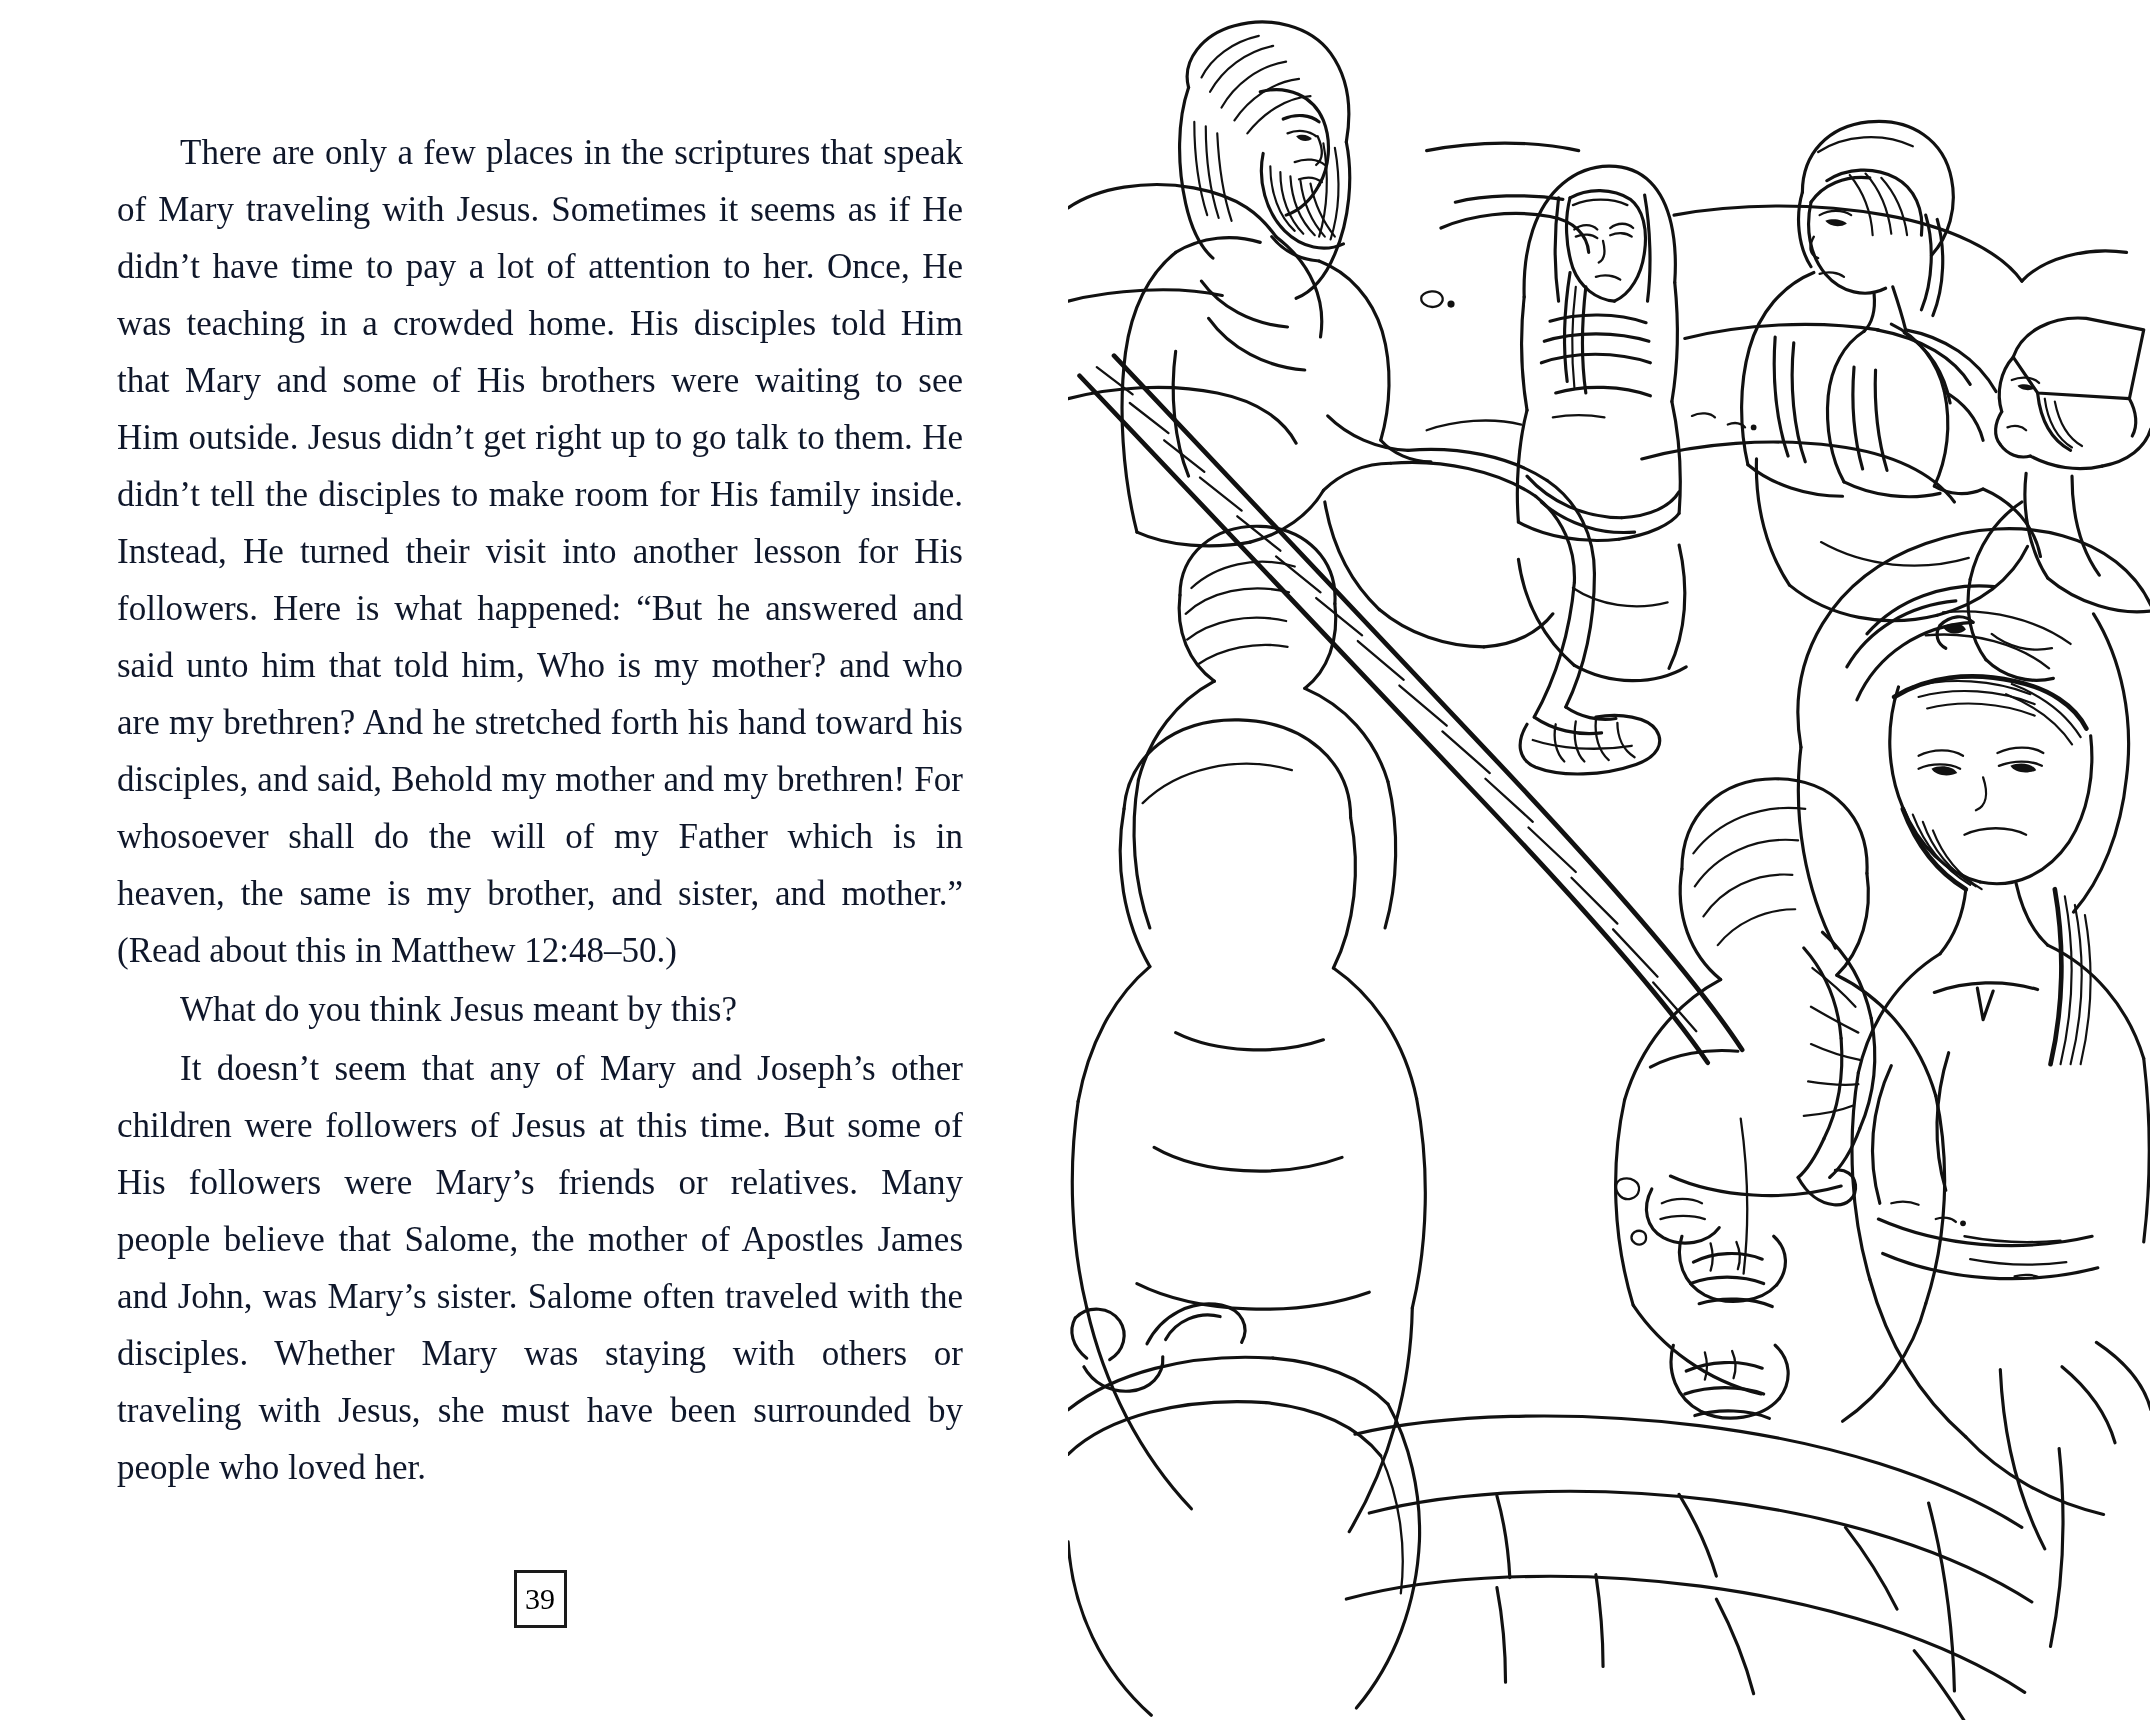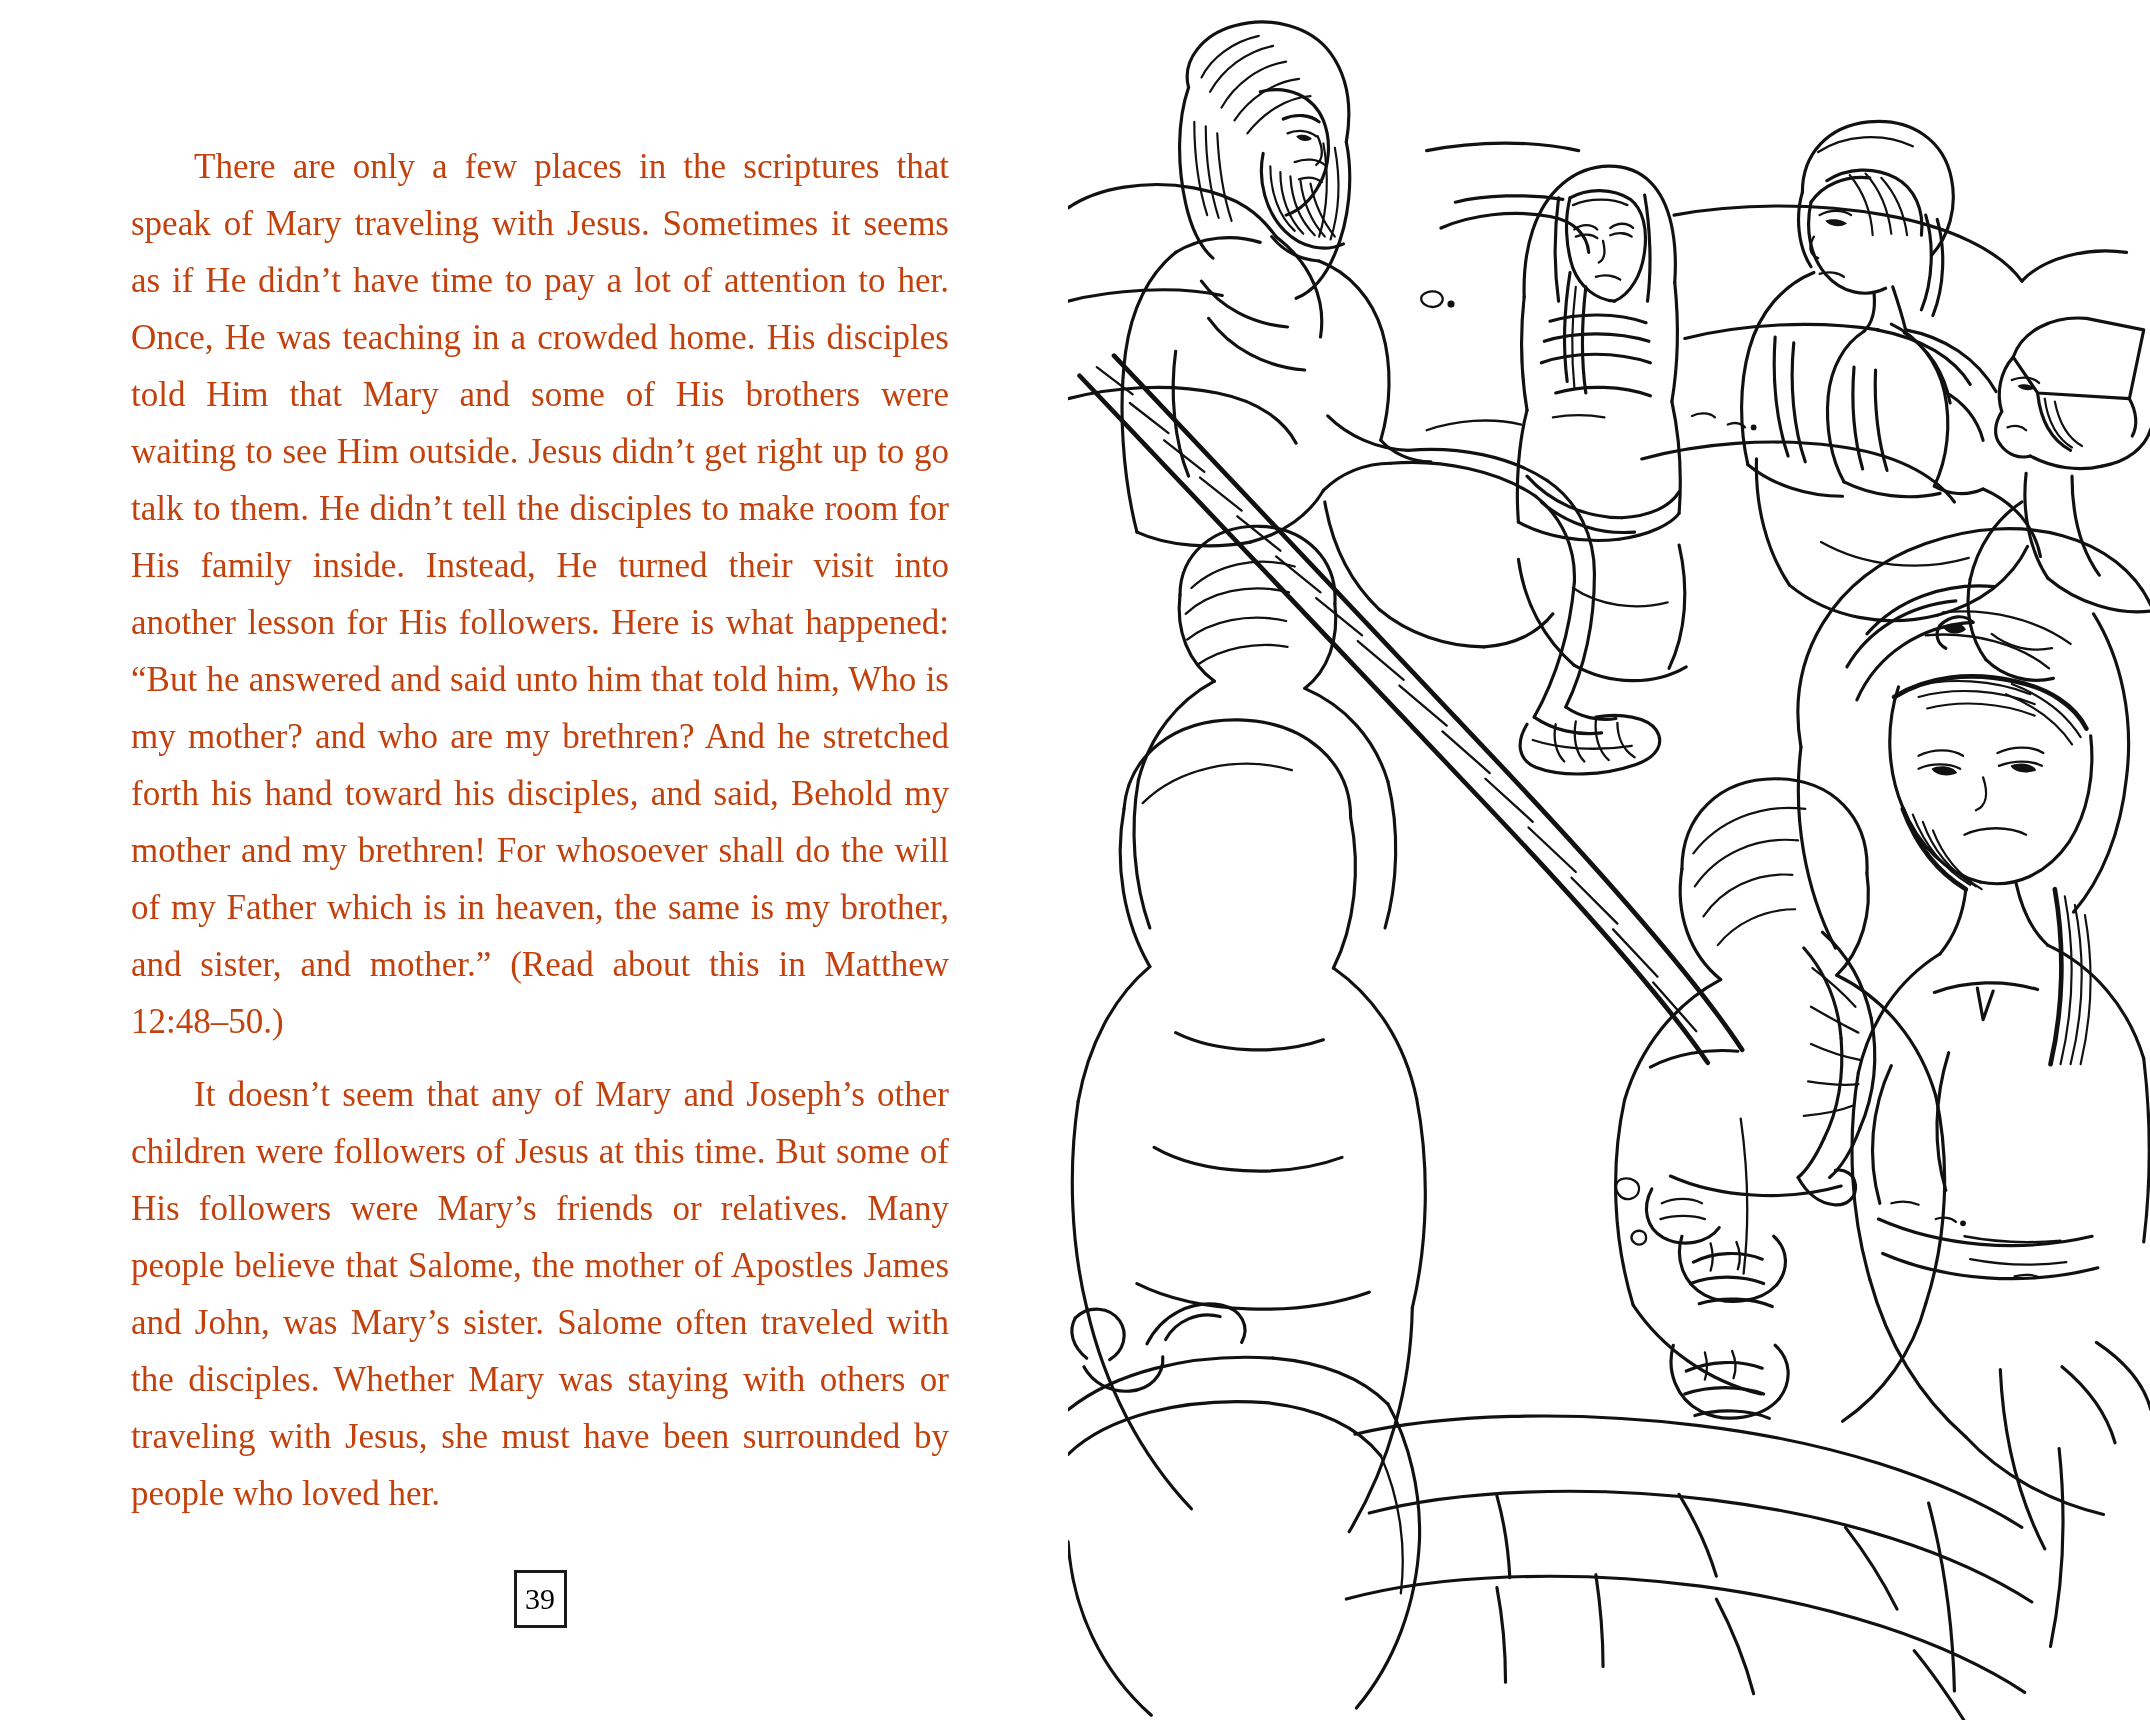--- a/index.html
+++ b/index.html
@@ -18,26 +18,26 @@
   }
 
   
   #text-column {
     position: absolute;
     left: 115px;
     top: 122px;
     width: 850px;
   }
   .body-paragraph {
-    margin: 16px;
+    margin: 2px;
     text-align: justify;
     text-justify: inter-word;
     font-size: 35px;
     line-height: 57px;
-    color: #c2410c;
+    color: #0f172a;
     text-indent: 63px;
     hyphens: none;
   }
   .body-paragraph + .body-paragraph { margin-top: 0px; }
 
   
   #page-number-wrap {
     position: absolute;
     left: 115px;
     top: 1570px;
@@ -100,20 +100,21 @@
   }
   .fill-dark { fill: #111111; stroke: none; }
 </style>
 </head>
 <body>
 
 <div id="page">
 
   <div id="text-column">
     <p class="body-paragraph">There are only a few places in the scriptures that speak of Mary traveling with Jesus. Sometimes it seems as if He didn’t have time to pay a lot of attention to her. Once, He was teaching in a crowded home. His disciples told Him that Mary and some of His brothers were waiting to see Him outside. Jesus didn’t get right up to go talk to them. He didn’t tell the disciples to make room for His family inside. Instead, He turned their visit into another lesson for His followers. Here is what happened: “But he answered and said unto him that told him, Who is my mother? and who are my brethren? And he stretched forth his hand toward his disciples, and said, Behold my mother and my brethren! For whosoever shall do the will of my Father which is in heaven, the same is my brother, and sister, and mother.” (Read about this in Matthew 12:48–50.)</p>
+    <p class="body-paragraph">What do you think Jesus meant by this?</p>
     <p class="body-paragraph">It doesn’t seem that any of Mary and Joseph’s other children were followers of Jesus at this time. But some of His followers were Mary’s friends or relatives. Many people believe that Salome, the mother of Apostles James and John, was Mary’s sister. Salome often traveled with the disciples. Whether Mary was staying with others or traveling with Jesus, she must have been surrounded by people who loved her.</p>
   </div>
 
   <div id="page-number-wrap">
     <div id="page-number-box">39</div>
   </div>
 
   <div id="illustration">
     <svg viewBox="0 0 1510 2400" preserveAspectRatio="xMidYMid meet">
 

